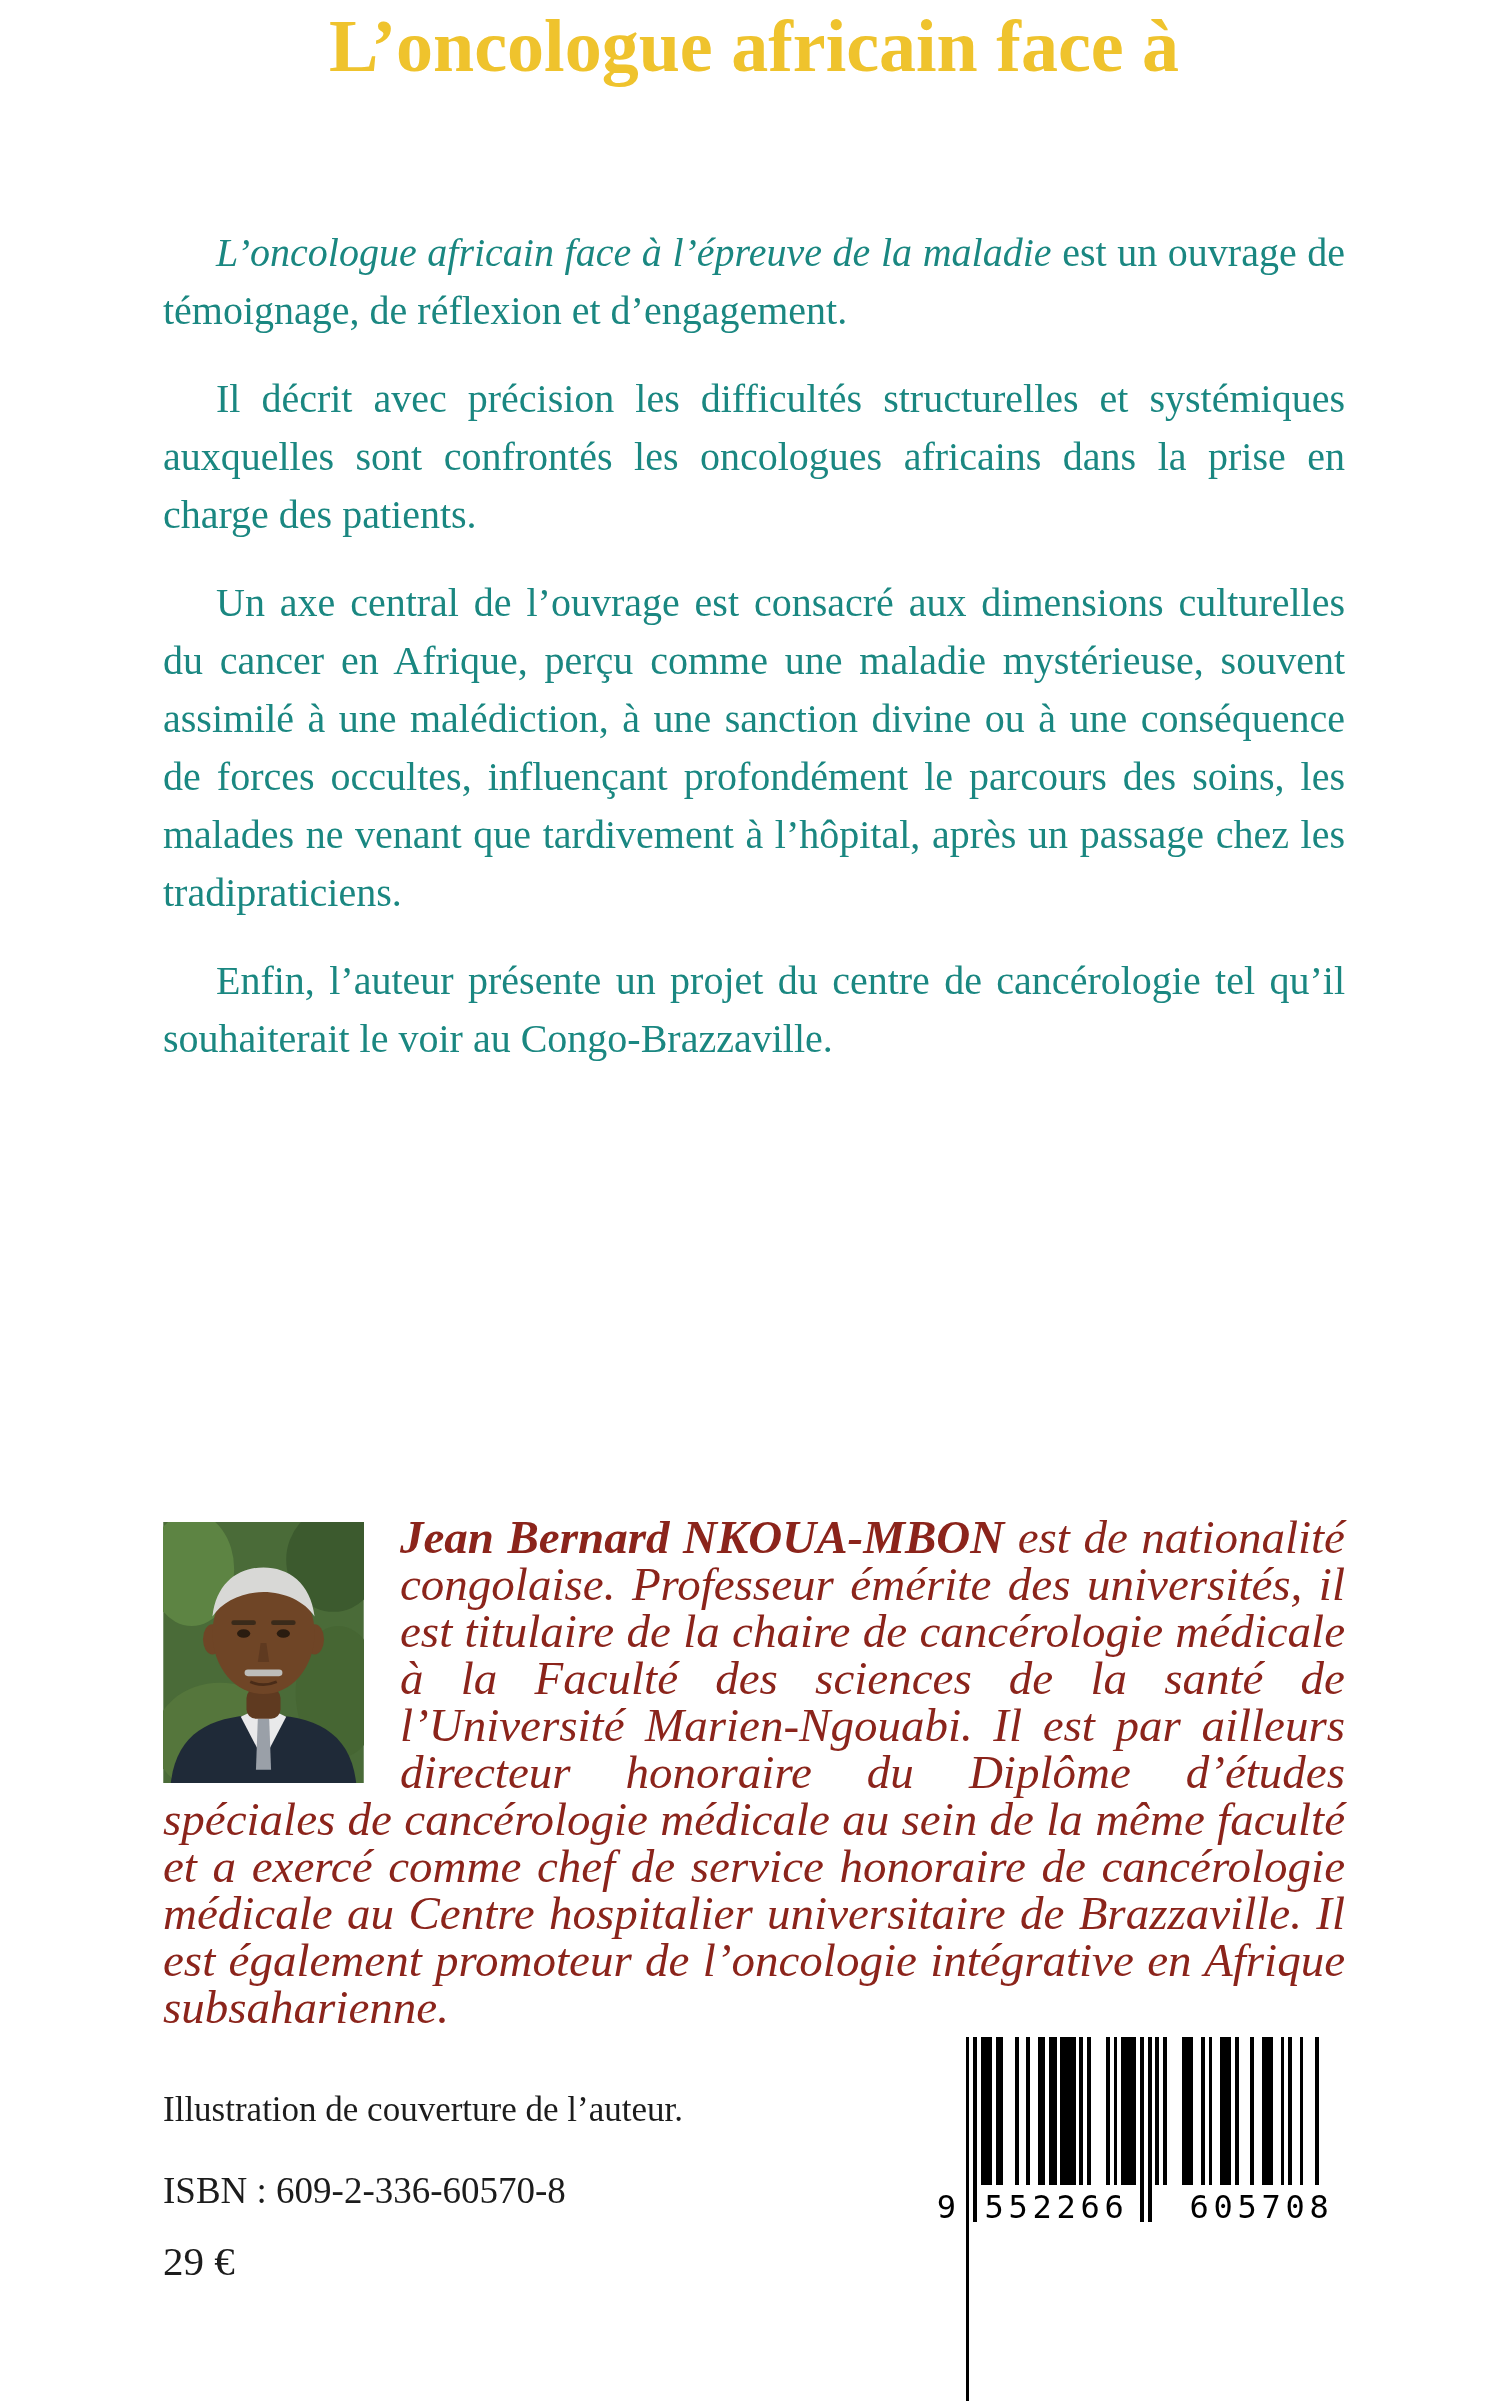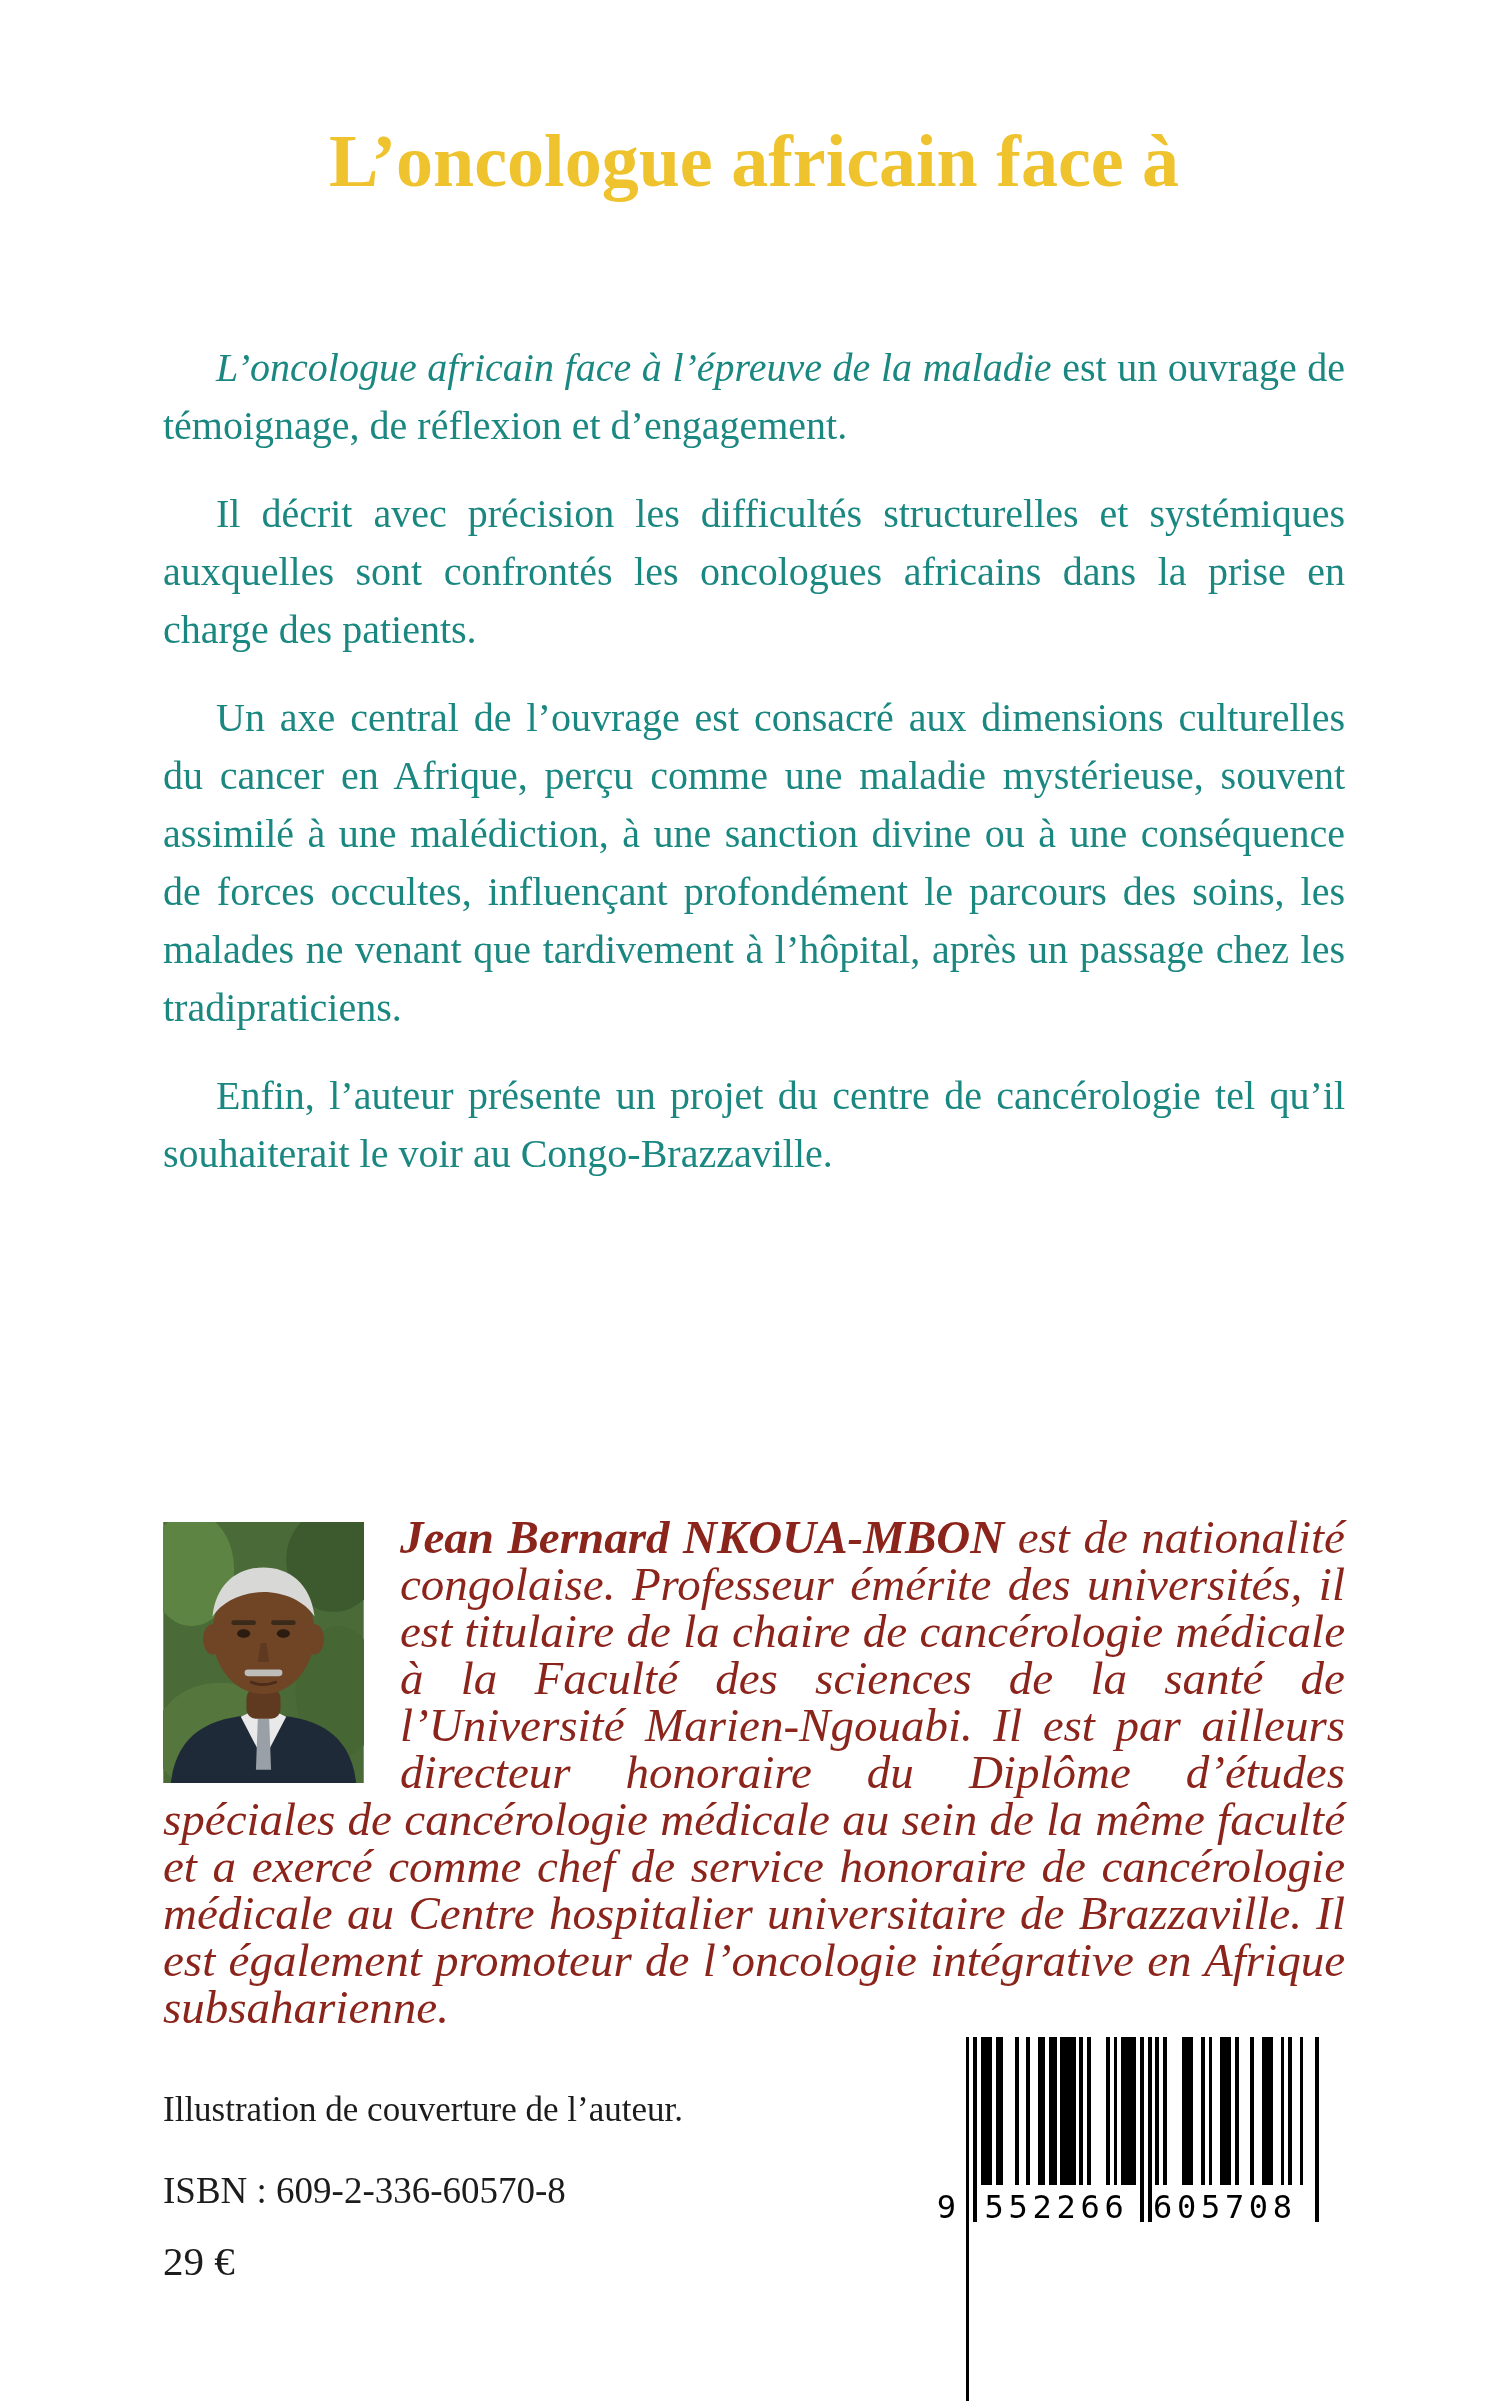--- a/index.html
+++ b/index.html
@@ -8,21 +8,20 @@
     position: relative;
     width: 1508px;
     height: 2402px;
     background: #ffffff;
     font-family: "Liberation Serif", serif;
     overflow: hidden;
   }
 
   
   .title {
-    padding-top: 115px;
     text-align: center;
     font-weight: bold;
     font-size: 74px;
     line-height: 1.26;
   }
   .title .line1 { display: block; color: var(--title-gold, #efc32d); }
   .title .line2 { display: block; color: var(--title-teal, #0f837d); }
 
   
   .synopsis {
@@ -95,21 +94,21 @@
     top: 148px;
     height: 44px;
     line-height: 44px;
     background: #ffffff;
     color: #000;
     font-family: "DejaVu Sans Mono", monospace;
     font-size: 32px;
   }
   .bc-d.s9 { left: -9.5px; width: 34px; text-align: center; }
   .bc-d.g1 { left: 38px;  width: 159px; text-align: center; letter-spacing: 4.7px; }
-  .bc-d.g2 { left: 214px; width: 161px; text-align: left; letter-spacing: 4.7px; }
+  .bc-d.g2 { left: 214px; width: 161px; text-align: center; letter-spacing: 4.7px; padding-left: 28px; }
 </style>
 </head>
 <body>
 
 <div class="page">
 
   <header class="title">
     <span class="line1">L’oncologue africain face à</span>
   </header>
 

